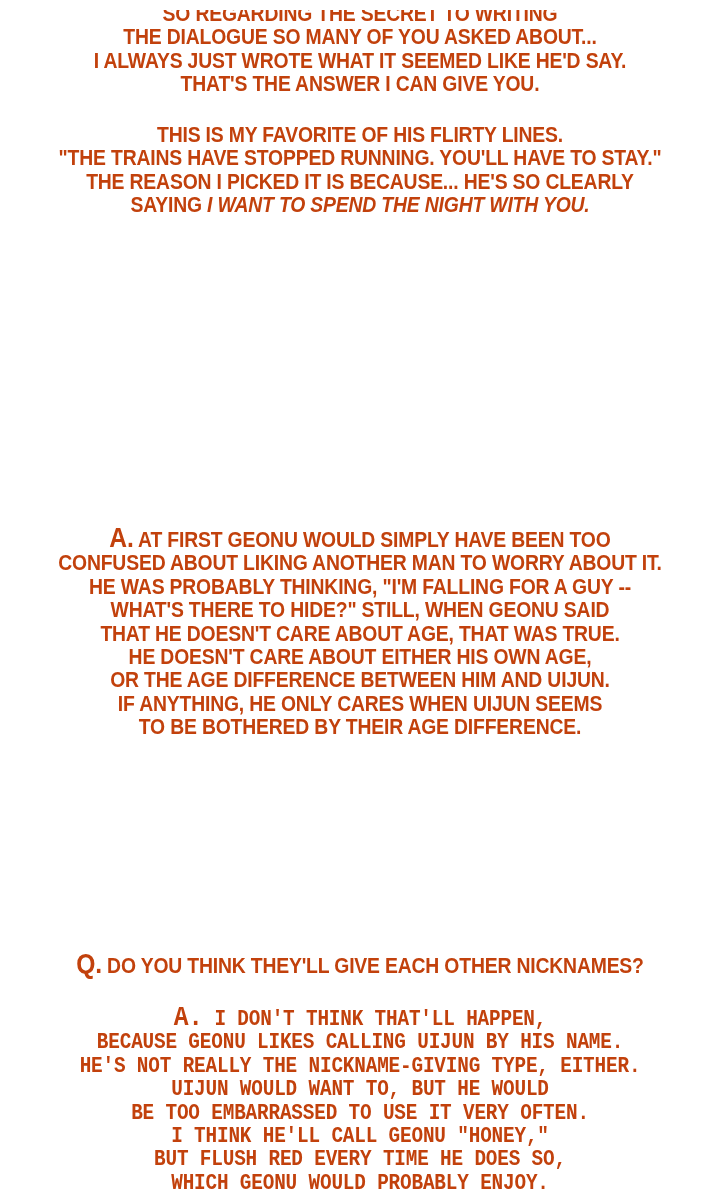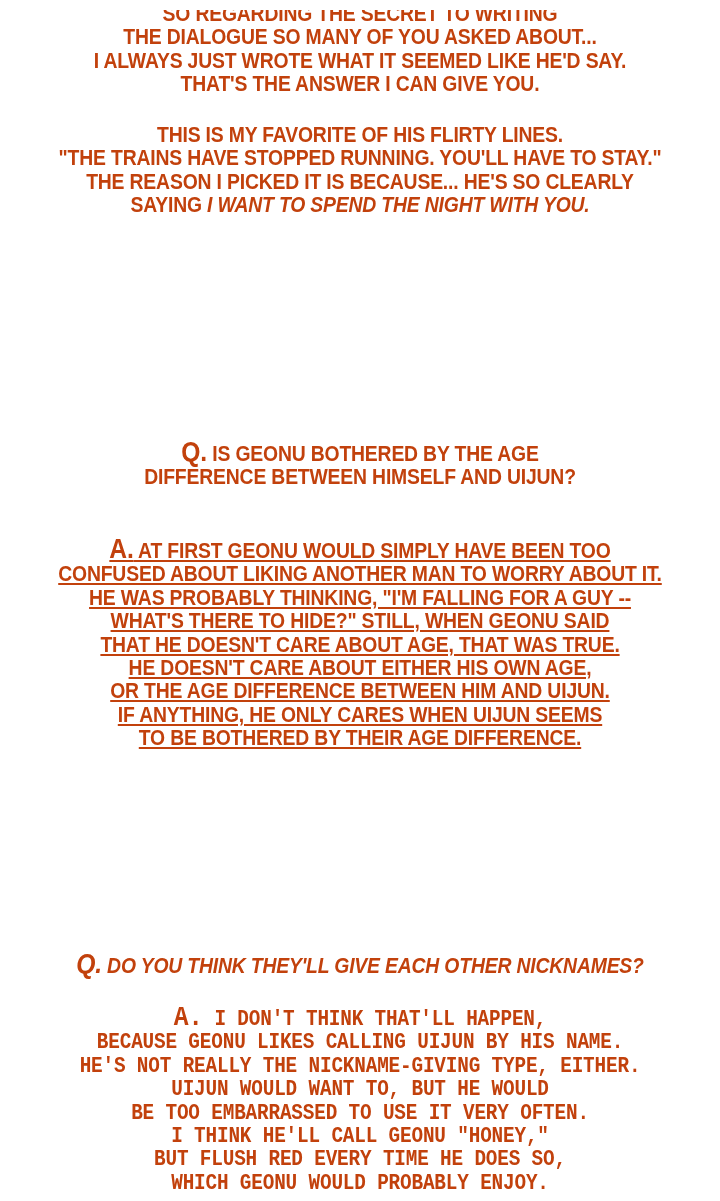--- a/index.html
+++ b/index.html
@@ -37,22 +37,22 @@
   .qa {
     font-size: 28px;
   }
   .it {
     font-style: italic;
   }
   
   .b-intro1 { top: -8px; }
   .b-intro2 { top: 113px; }
   .b-q1     { top: 430px; }
-  .b-a1     { top: 527px; text-decoration: underline; }
-  .b-q2     { top: 942px; font-style: italic; }
+  .b-a1     { top: 516px; }
+  .b-q2     { top: 942px; }
   .b-a2     { top: 996px; font-family: Liberation Mono, monospace; }
 </style>
 </head>
 <body>
 
 <div class="page">
 
   <section class="tblock b-intro1">
     <div class="scale">
       <div class="ln">SO REGARDING THE SECRET TO WRITING</div>
@@ -64,26 +64,20 @@
 
   <section class="tblock b-intro2">
     <div class="scale">
       <div class="ln">THIS IS MY FAVORITE OF HIS FLIRTY LINES.</div>
       <div class="ln">"THE TRAINS HAVE STOPPED RUNNING. YOU'LL HAVE TO STAY."</div>
       <div class="ln">THE REASON I PICKED IT IS BECAUSE... HE'S SO CLEARLY</div>
       <div class="ln"><span>SAYING </span><span class="it">I WANT TO SPEND THE NIGHT WITH YOU.</span></div>
     </div>
   </section>
 
-  <section class="tblock b-q1">
-    <div class="scale">
-      <div class="ln"><span class="qa">Q.</span><span> IS GEONU BOTHERED BY THE AGE</span></div>
-      <div class="ln">DIFFERENCE BETWEEN HIMSELF AND UIJUN?</div>
-    </div>
-  </section>
 
   <section class="tblock b-a1">
     <div class="scale">
       <div class="ln"><span class="qa">A.</span><span> AT FIRST GEONU WOULD SIMPLY HAVE BEEN TOO</span></div>
       <div class="ln">CONFUSED ABOUT LIKING ANOTHER MAN TO WORRY ABOUT IT.</div>
       <div class="ln">HE WAS PROBABLY THINKING, "I'M FALLING FOR A GUY --</div>
       <div class="ln">WHAT'S THERE TO HIDE?" STILL, WHEN GEONU SAID</div>
       <div class="ln">THAT HE DOESN'T CARE ABOUT AGE, THAT WAS TRUE.</div>
       <div class="ln">HE DOESN'T CARE ABOUT EITHER HIS OWN AGE,</div>
       <div class="ln">OR THE AGE DIFFERENCE BETWEEN HIM AND UIJUN.</div>

